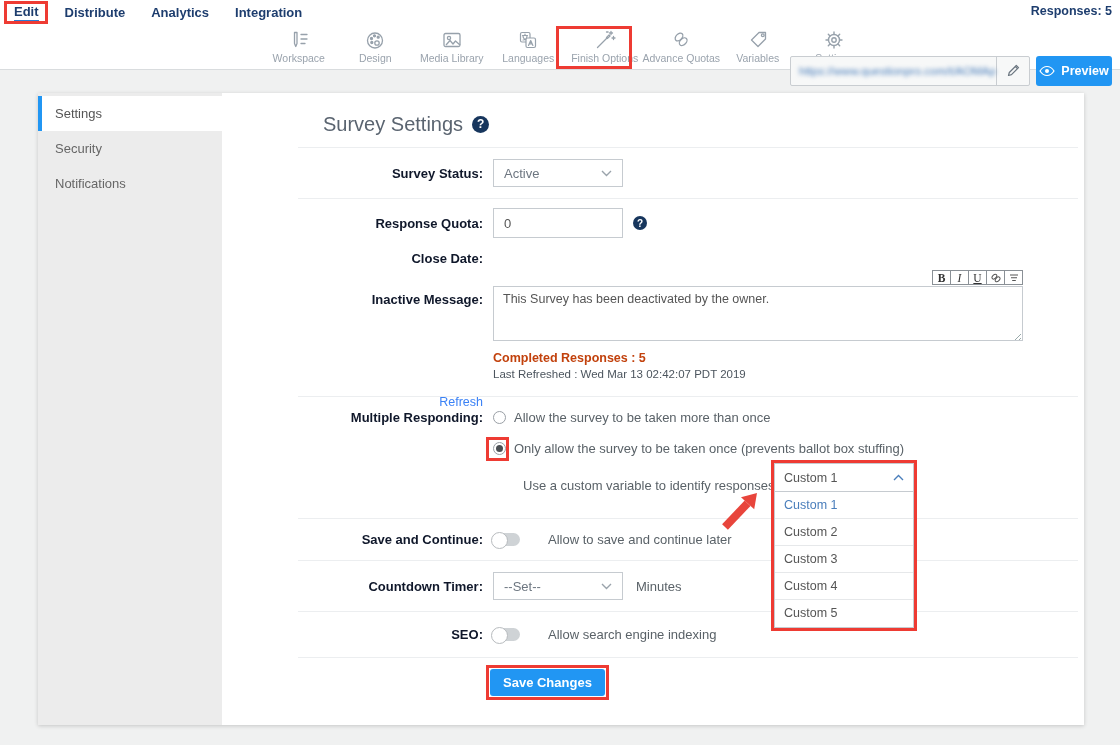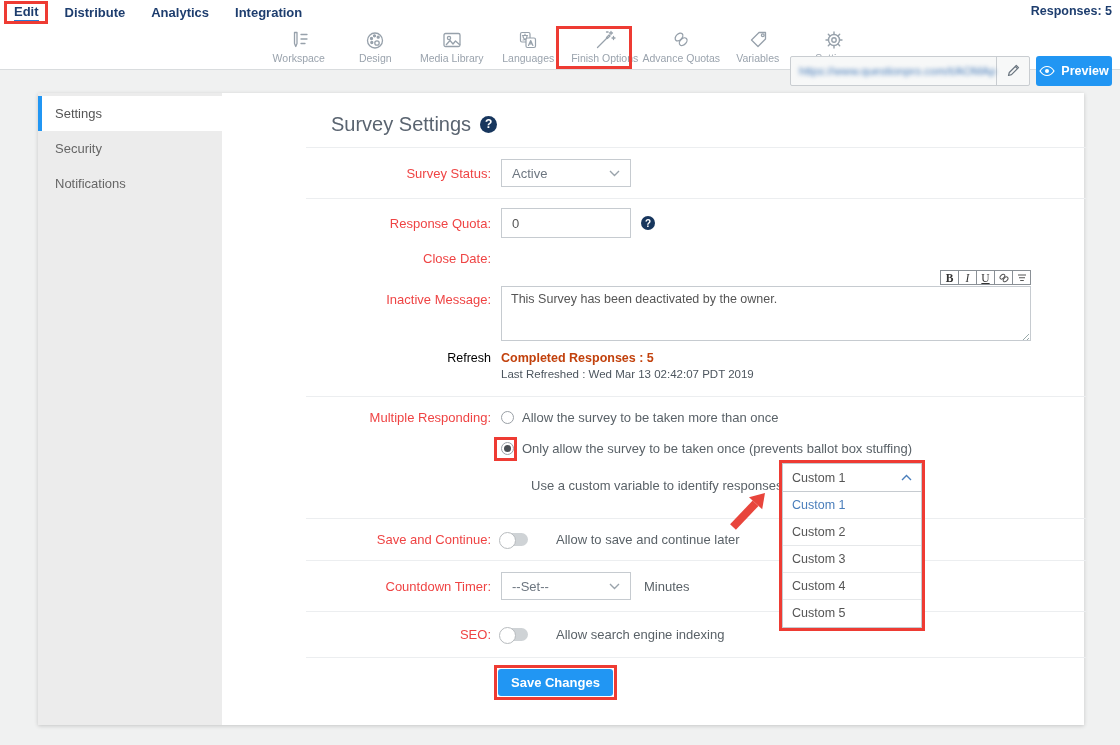--- a/index.html
+++ b/index.html
@@ -23,28 +23,28 @@
   .urltext { flex:1; padding:0 8px; font-size:11.5px; color:#4a7ebb; filter:blur(2px); white-space:nowrap; overflow:hidden; }
   .urlpencil { width:33px; height:100%; border-left:1px solid #c9cdd1; display:flex; align-items:center; justify-content:center; cursor:pointer; }
   .preview-btn { position:absolute; left:1036px; top:31px; width:76px; height:30px; background:#2196f3; border-radius:3px; color:#fff; font-size:12.5px; font-weight:bold; display:flex; align-items:center; justify-content:center; gap:6px; cursor:pointer; }
 
   
   .panel { position:absolute; left:38px; top:93px; width:1046px; height:632px; background:#fff; box-shadow:0 1px 4px rgba(0,0,0,.18); }
   .sidebar { position:absolute; left:0; top:0; bottom:0; width:184px; background:#ececec; padding-top:3px; }
   .side-item { height:35px; display:flex; align-items:center; padding-left:17px; font-size:13px; color:#666; cursor:pointer; }
   .side-item.active { background:#fff; border-left:4px solid #2196f3; padding-left:13px; color:#555; }
 
-  .content { position:absolute; left:268px; top:0; width:780px; height:462px; }
+  .content { position:absolute; left:260px; top:0; width:780px; height:462px; }
   .title-row { height:55px; border-bottom:1px solid #eceef0; display:flex; align-items:center; padding-left:25px; padding-top:8px; gap:9px; }
   .page-title { font-size:20px; color:#5a6470; }
   .qmark { width:17px; height:17px; border-radius:50%; background:#17365d; color:#fff; font-size:12px; font-weight:bold; display:inline-flex; align-items:center; justify-content:center; cursor:pointer; }
   .qmark.sm { width:14px; height:14px; font-size:10px; }
 
   .frow { display:flex; border-bottom:1px solid #eceef0; }
-  .flabel { width:185px; text-align:right; font-size:13px; font-weight:normal; color:#ef4444; flex-shrink:0; }
+  .flabel { width:185px; text-align:right; font-size:13px; font-weight:bold; color:#0f172a; flex-shrink:0; }
   .fctrl { margin-left:10px; }
 
   .row-status { height:51px; align-items:center; }
   .row-group { height:198px; flex-direction:column; border-bottom:1px solid #eceef0; }
   .subrow { display:flex; }
   .row-multi { height:122px; }
   .row-savecont { height:42px; align-items:center; }
   .row-count { height:51px; align-items:center; }
   .row-seo { height:46px; align-items:center; }
   .row-button { border-bottom:none; padding-top:7px; }
@@ -53,21 +53,21 @@
   .textinput { width:130px; height:30px; border:1px solid #c6cbd0; padding:0 10px; font-size:13px; color:#555; font-family:inherit; outline:none; }
   .datebox { width:130px; height:28px; border:1px solid #c6cbd0; display:flex; align-items:center; justify-content:space-between; padding:0 8px 0 10px; font-size:13.5px; color:#9aa3ab; cursor:pointer; }
 
   .editor-bar { width:530px; display:flex; justify-content:flex-end; margin-bottom:1px; }
   .ed-btn { min-width:19px; height:15px; border:1px solid #8a9096; margin-left:-1px; background:#fff; display:flex; align-items:center; justify-content:center; font-family:"Liberation Serif","DejaVu Serif",serif; font-size:11.5px; color:#333; cursor:pointer; padding:0 2px; }
   .ed-b { font-weight:bold; } .ed-i { font-style:italic; } .ed-u { text-decoration:underline; }
   .ta-wrap { position:relative; width:530px; }
   textarea.msg { width:530px; height:55px; border:1px solid #c6cbd0; padding:5px 9px; font-size:12.5px; color:#555; font-family:inherit; resize:none; outline:none; }
   .resize-grip { position:absolute; right:2px; bottom:5px; width:9px; height:9px; clip-path:polygon(100% 0,100% 100%,0 100%); background:repeating-linear-gradient(135deg,transparent 0 2px,#9aa 2px 3px); }
 
-  .refresh-link { font-size:12.5px; color:#000000; cursor:pointer; }
+  .refresh-link { font-size:12.5px; color:#3b82f6; cursor:pointer;margin-top:44px; }
   .completed { font-size:12.5px; font-weight:bold; color:#c2410c; }
   .lastref { font-size:11.5px; color:#4c555e; margin-top:3px; }
 
   .radio-line { display:flex; align-items:center; gap:8px; font-size:13px; color:#5a6268; }
   .radio { width:13px; height:13px; border:1px solid #9aa0a6; border-radius:50%; background:#fff; flex-shrink:0; cursor:pointer; }
   .radio.checked::after { content:''; display:block; width:7px; height:7px; margin:2px; border-radius:50%; background:#4a4f54; }
 
   .toggle { width:27px; height:13px; border-radius:7px; position:relative; flex-shrink:0; cursor:pointer; }
   .toggle.off { background:#cfd3d6; }
   .toggle.off::after { content:''; position:absolute; left:-2px; top:-1px; width:15px; height:15px; border-radius:50%; background:#fff; border:1px solid #b7bbbe; }

